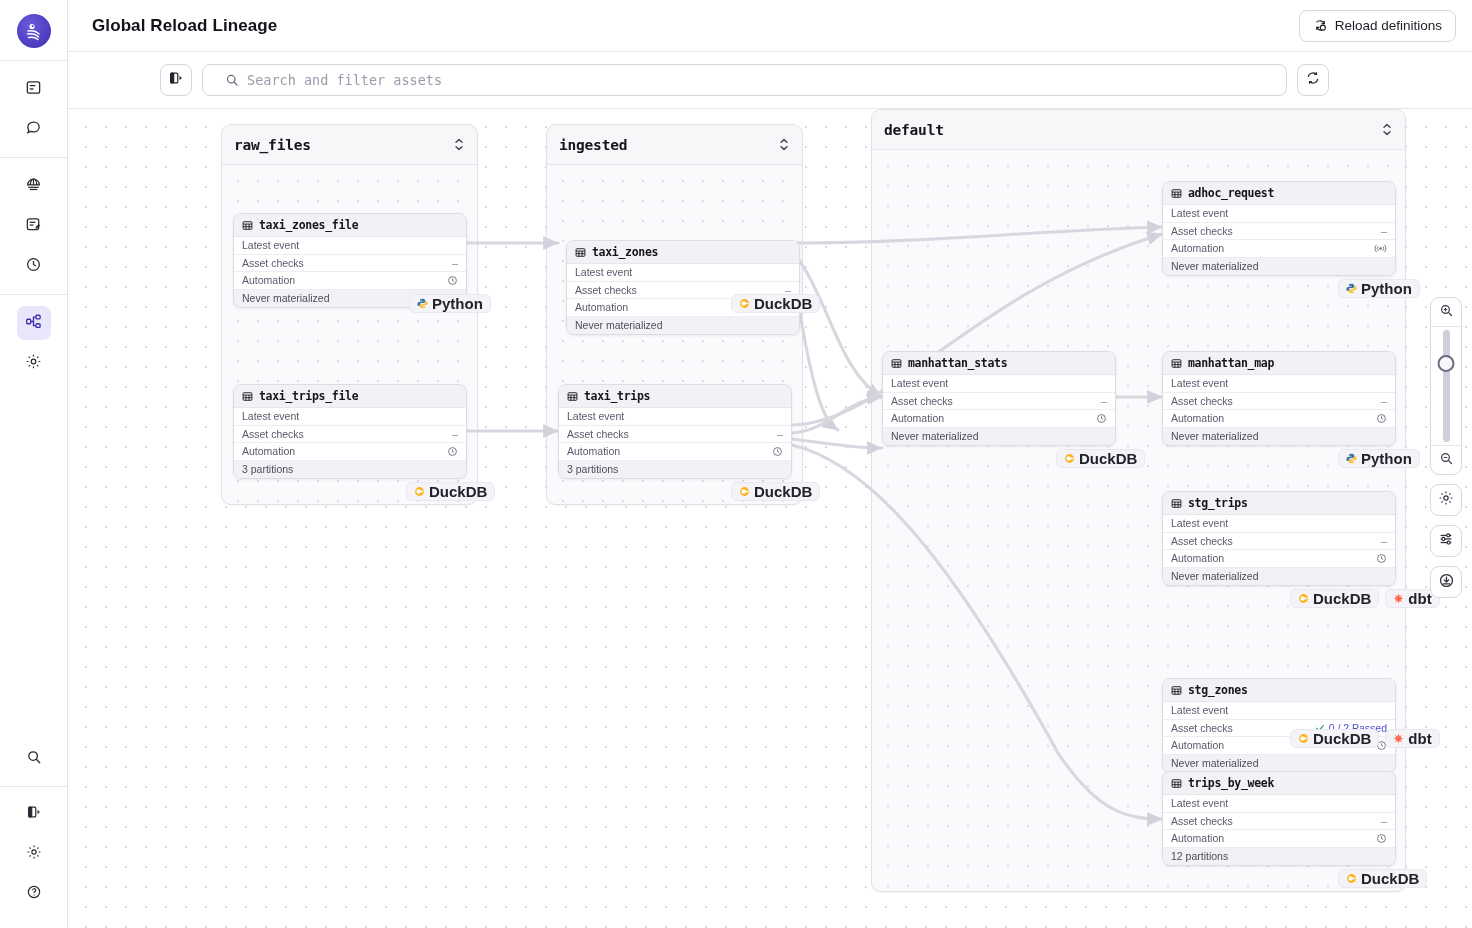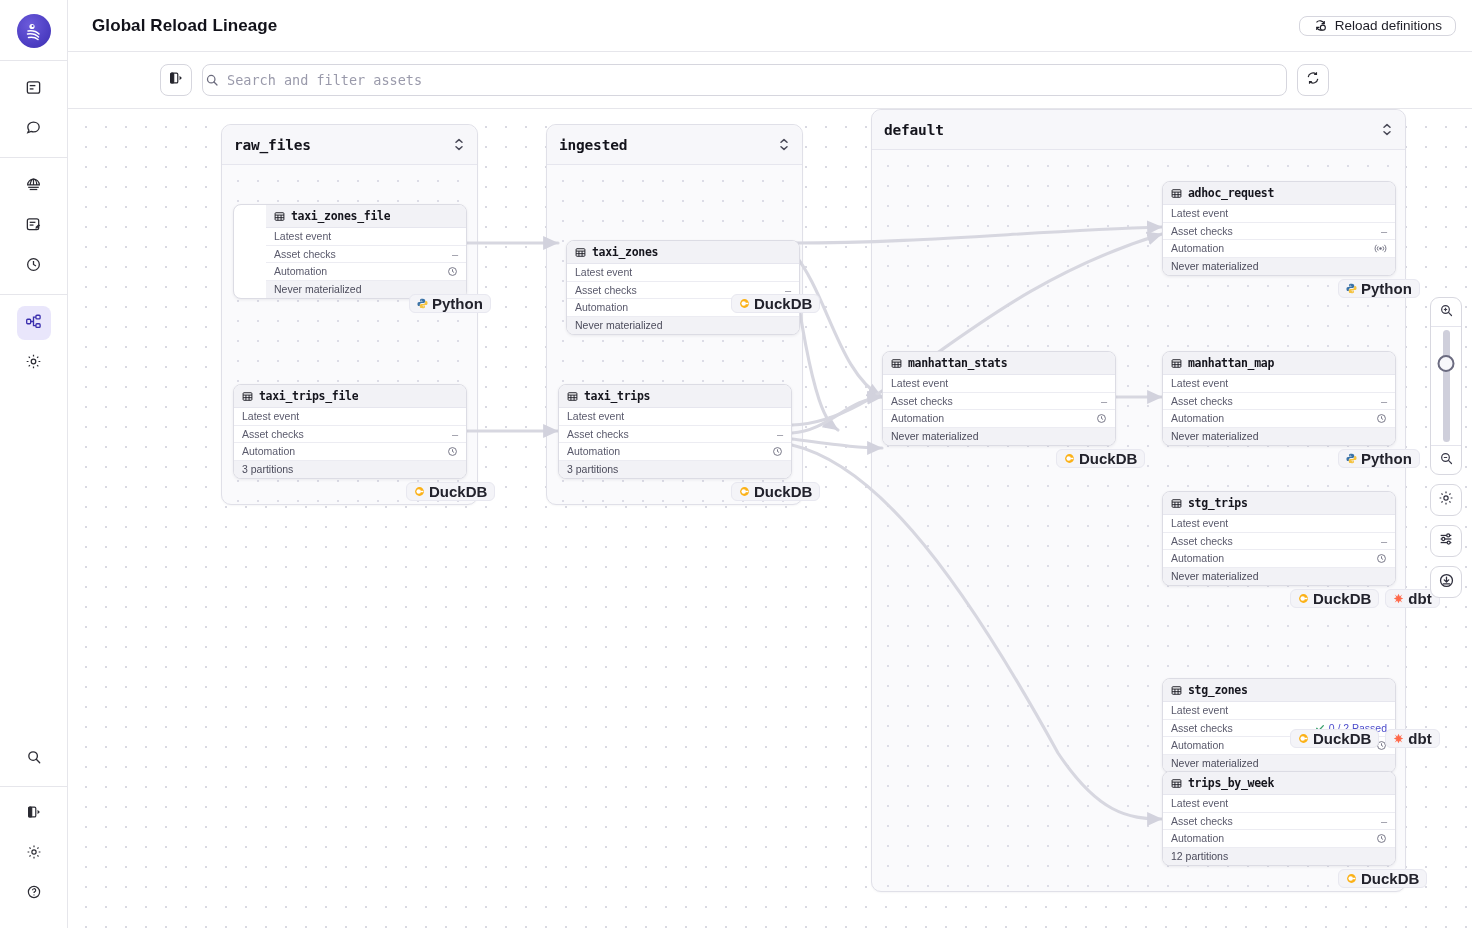--- a/index.html
+++ b/index.html
@@ -43,21 +43,21 @@
 
   .topbar {
     height: 52px; flex: 0 0 52px;
     display: flex; align-items: center; justify-content: space-between;
     padding: 0 16px 0 24px;
     border-bottom: 1px solid #e6e6eb;
     background: #fff;
   }
   .page-title { font-size: 17px; font-weight: 700; letter-spacing: .1px; color: #12121a; }
   .btn-outline {
-    height: 20px; display: inline-flex; align-items: center; gap: 7px;
+    height: 32px; display: inline-flex; align-items: center; gap: 7px;
     padding: 0 13px; border: 1px solid #d6d6de; border-radius: 8px;
     background: #fff; font-size: 13.5px; color: #1d1d26; cursor: pointer;
     font-family: "Liberation Sans", sans-serif;
   }
 
   .toolbar {
     height: 57px; flex: 0 0 57px;
     display: flex; align-items: center; gap: 10px;
     padding: 0 16px 0 92px;
     border-bottom: 1px solid #e6e6eb;
@@ -65,21 +65,21 @@
   }
   .toolbar-iconbtn {
     width: 32px; height: 32px; flex: 0 0 32px;
     border: 1px solid #d6d6de; border-radius: 8px; background: #fff;
     display: flex; align-items: center; justify-content: center; cursor: pointer;
     color: #26262e;
   }
   .search-wrap {
     flex: 1 1 auto; height: 32px; position: relative;
     border: 1px solid #d6d6de; border-radius: 8px; background: #fff;
-    display: flex; align-items: center; padding: 0 2px; gap: 8px;
+    display: flex; align-items: center; padding: 0 22px; gap: 8px;
     max-width: 1085px;
   }
   .search-input {
     border: 0; outline: 0; background: transparent; width: 100%;
     font-family: "DejaVu Sans Mono", monospace; font-size: 13.5px; color: #20202a;
   }
   .search-input::placeholder { color: #9a9aab; }
   .btn-primary-group { display: flex; align-items: stretch; }
   .btn-primary {
     height: 32px; display: inline-flex; align-items: center; gap: 7px;
@@ -426,21 +426,21 @@
             <path d="M 724 150 C 745 304 760 314 770 321" marker-end="url(#arrow)"></path>
             <path d="M 724 316 C 820 314 900 184 1094 125" marker-end="url(#arrow)"></path>
             <path d="M 724 324 C 760 322 780 290 814 288" marker-end="url(#arrow)"></path>
             <path d="M 724 330 C 770 336 790 339 814 339" marker-end="url(#arrow)"></path>
             <path d="M 724 336 C 800 354 880 444 990 644 C 1030 704 1060 710 1094 710" marker-end="url(#arrow)"></path>
             <path d="M 1048 288 L 1094 288" marker-end="url(#arrow)"></path>
           </g>
       </svg>
 
       <div id="nodes-layer">
-          <div class="node" style="left: 165px; top: 95px; padding-left: 32px;">
+          <div class="node" style="left: 165px; top: 104px;">
             <div class="node-head">
               <span style="display:flex;">
                 <svg width="11" height="11" viewBox="0 0 14 14" fill="none" stroke="#15151d" stroke-width="1.15">
                   <rect x="1.4" y="2.2" width="11.2" height="9.6" rx="1.1"></rect>
                   <line x1="1.4" y1="5.2" x2="12.6" y2="5.2"></line>
                   <line x1="1.4" y1="8.5" x2="12.6" y2="8.5"></line>
                   <line x1="5" y1="5.2" x2="5" y2="11.8"></line>
                   <line x1="9" y1="5.2" x2="9" y2="11.8"></line>
                 </svg>
               </span>

